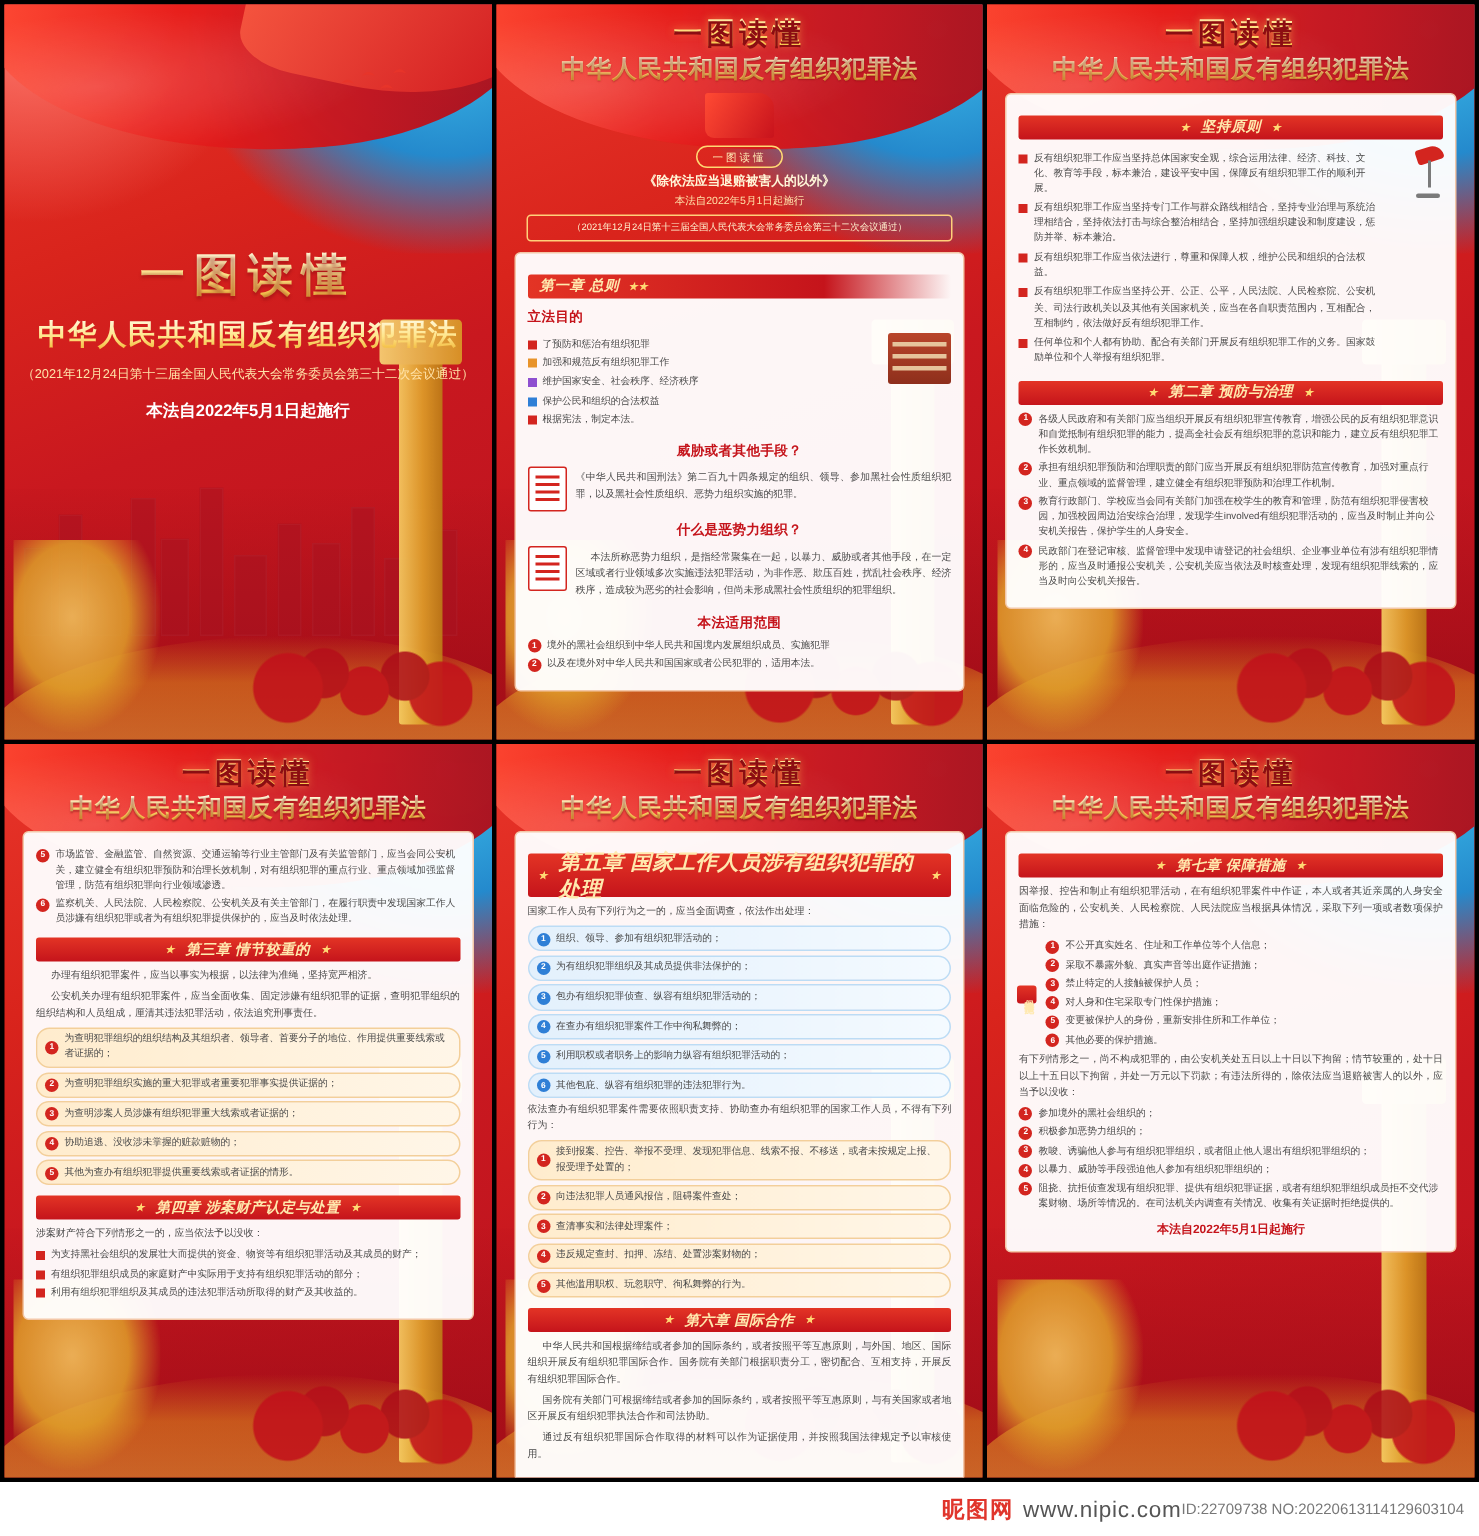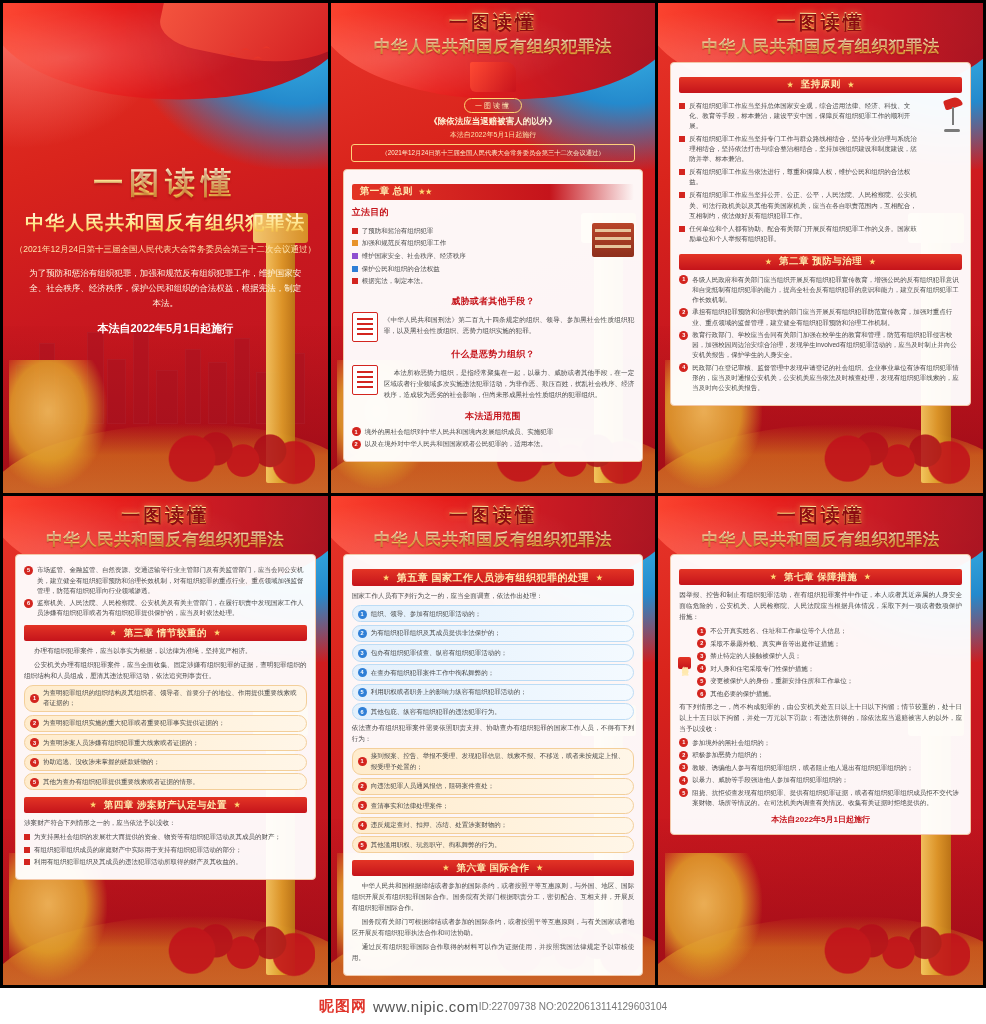--- a/index.html
+++ b/index.html
@@ -160,26 +160,26 @@
   .card.tall { margin-top:6px; }
 
   
   .sec {
     position:relative;
     margin:7px 0 5px;
     height:16px;
     background:linear-gradient(to bottom,#e33425,#c5141b);
     border-radius:2px;
     display:flex; align-items:center; justify-content:center;
-    color:#ffe9ae; font-size:9.5px; font-weight:bold; letter-spacing:.5px;
+    color:#ffe9ae; font-size:9.5px; font-weight:bold; letter-spacing:.5px;font-style:italic;
   }
   .sec:before, .sec:after {
     content:"★"; font-size:7px; color:#ffd873; margin:0 7px;
   }
-  .sec.wide { height:17px; font-size:10px; }
+  .sec.wide { height:29px; font-size:14px; }
   .sec.tag {
     justify-content:flex-start; padding-left:8px;
     background:linear-gradient(to right,#e33425 0%, #c5141b 70%, rgba(197,20,27,0) 100%);
   }
   .sec.tag:before { content:""; margin:0; }
   .sec.tag:after { content:"★★"; color:#ffd873; margin-left:6px; }
 
   .sub {
     margin:6px 0 4px; font-size:9px; font-weight:bold; color:#c5141b; text-align:center;
     letter-spacing:.3px;
@@ -279,21 +279,21 @@
   .mini .m3 { margin-top:2px; font-size:7px; color:#ffe0a8; }
   .mini .m4 {
     margin:4px 8px 0; padding:3px 4px; border:1px solid #ffd07a; border-radius:3px;
     font-size:6.3px; color:#fff1cf; line-height:1.5;
   }
 
   
   .footer {
     position:absolute; left:0; bottom:0; width:986px; height:36px;
     background:#fff; color:#333;
-    display:flex; align-items:center; justify-content:center;
+    display:flex; align-items:center; justify-content:flex-end;
     padding:0 10px;
   }
   .footer .brand { display:flex; align-items:center; gap:6px; }
   .footer .logo {
     font-size:15px; font-weight:bold; color:#e0352c; letter-spacing:1px;
   }
   .footer .url { font-size:15px; color:#555; letter-spacing:.5px; }
   .footer .idtext { font-size:10px; color:#777; }
 </style>
 </head>
@@ -314,21 +314,20 @@
           <path d="M20 8 q5 -6 10 0 q-5 -2 -10 0z" fill="#e8352a"></path>
           <path d="M34 18 q5 -6 10 0 q-5 -2 -10 0z" fill="#e8352a"></path>
           <path d="M44 6 q5 -6 10 0 q-5 -2 -10 0z" fill="#e8352a"></path>
         </svg>
       </div>
 
       <div class="cover">
         <div class="ct1">一图读懂</div>
         <div class="ct2">中华人民共和国反有组织犯罪法</div>
         <div class="ct3">（2021年12月24日第十三届全国人民代表大会常务委员会第三十二次会议通过）</div>
-        <div class="cp">为了预防和惩治有组织犯罪，加强和规范反有组织犯罪工作，维护国家安全、社会秩序、经济秩序，保护公民和组织的合法权益，根据宪法，制定本法。</div>
         <div class="ct4">本法自2022年5月1日起施行</div>
       </div>
 
       <div class="city"></div>
       <div class="cityblocks">
         <i style="left:4%;width:6%;height:55%"></i>
           <i style="left:11%;width:5%;height:75%"></i>
         <i style="left:17%;width:7%;height:45%"></i>
           <i style="left:26%;width:5%;height:85%"></i>
         <i style="left:32%;width:6%;height:60%"></i>

